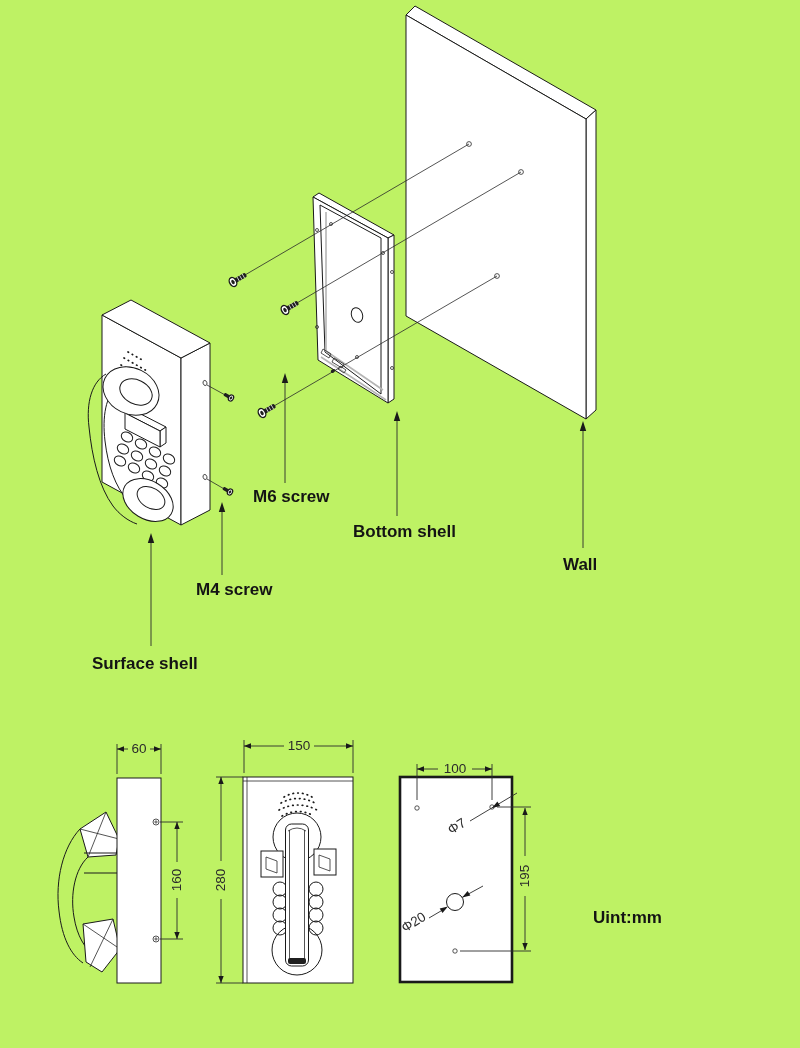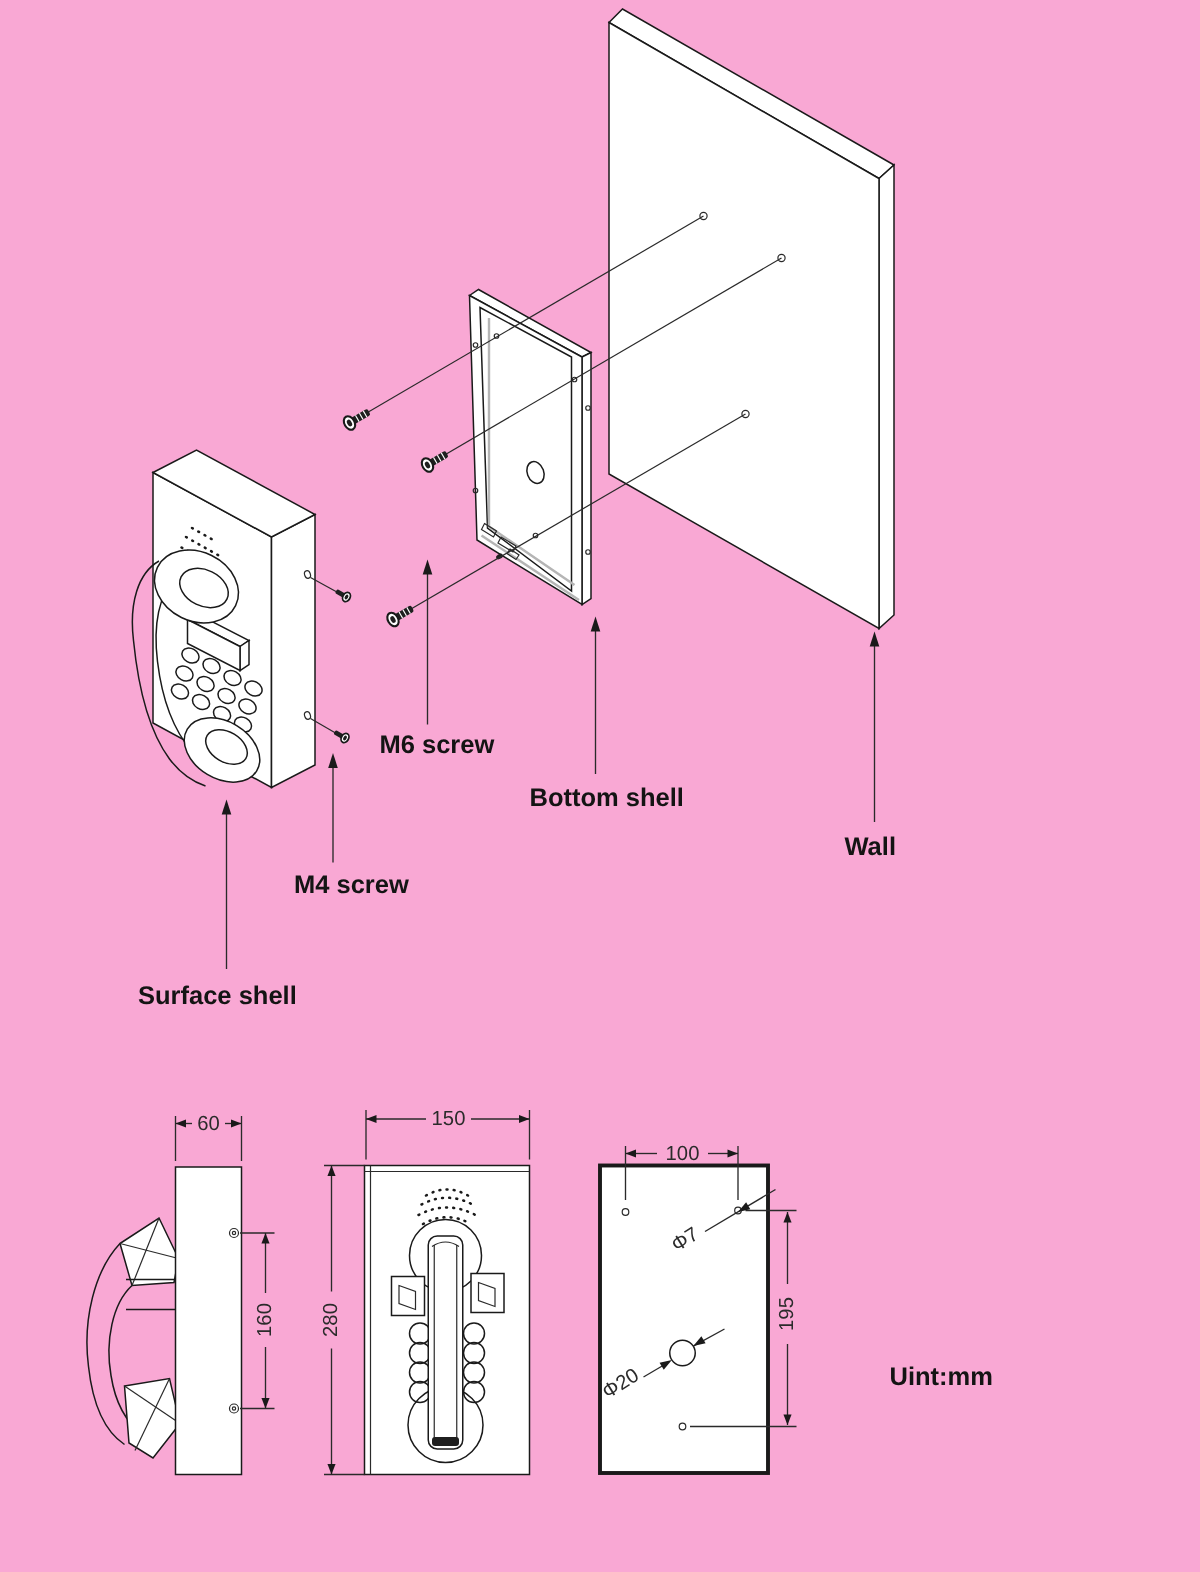--- a/index.html
+++ b/index.html
@@ -1,16 +1,16 @@
 <!DOCTYPE html>
 <html><head>
 <meta charset="utf-8">
 <style>
   html,body{margin:0;padding:0;background:#ffffff;}
-  #stage{position:relative;width:800px;height:1048px;background:#f9a8d4;overflow:hidden;
+  #stage{position:relative;width:800px;height:1048px;background:#bef264;overflow:hidden;
          font-family:"Liberation Sans",sans-serif;}
   svg{position:absolute;left:0;top:0;}
   .ln{stroke:#1a1a1a;stroke-width:1;fill:none;}
   .lnw{stroke:#1a1a1a;stroke-width:1;fill:#ffffff;}
   .thin{stroke:#2a2a2a;stroke-width:0.8;fill:none;}
   .gray{stroke:#b5b5b5;stroke-width:1.6;fill:none;}
   .dim{stroke:#2a2a2a;stroke-width:0.9;fill:none;}
   .arr{fill:#1a1a1a;stroke:none;}
   .dark{fill:#1f1f1f;stroke:none;}
   .dots{stroke:#1a1a1a;stroke-width:1.7;fill:none;stroke-dasharray:0.6 4.2;stroke-linecap:round;}

